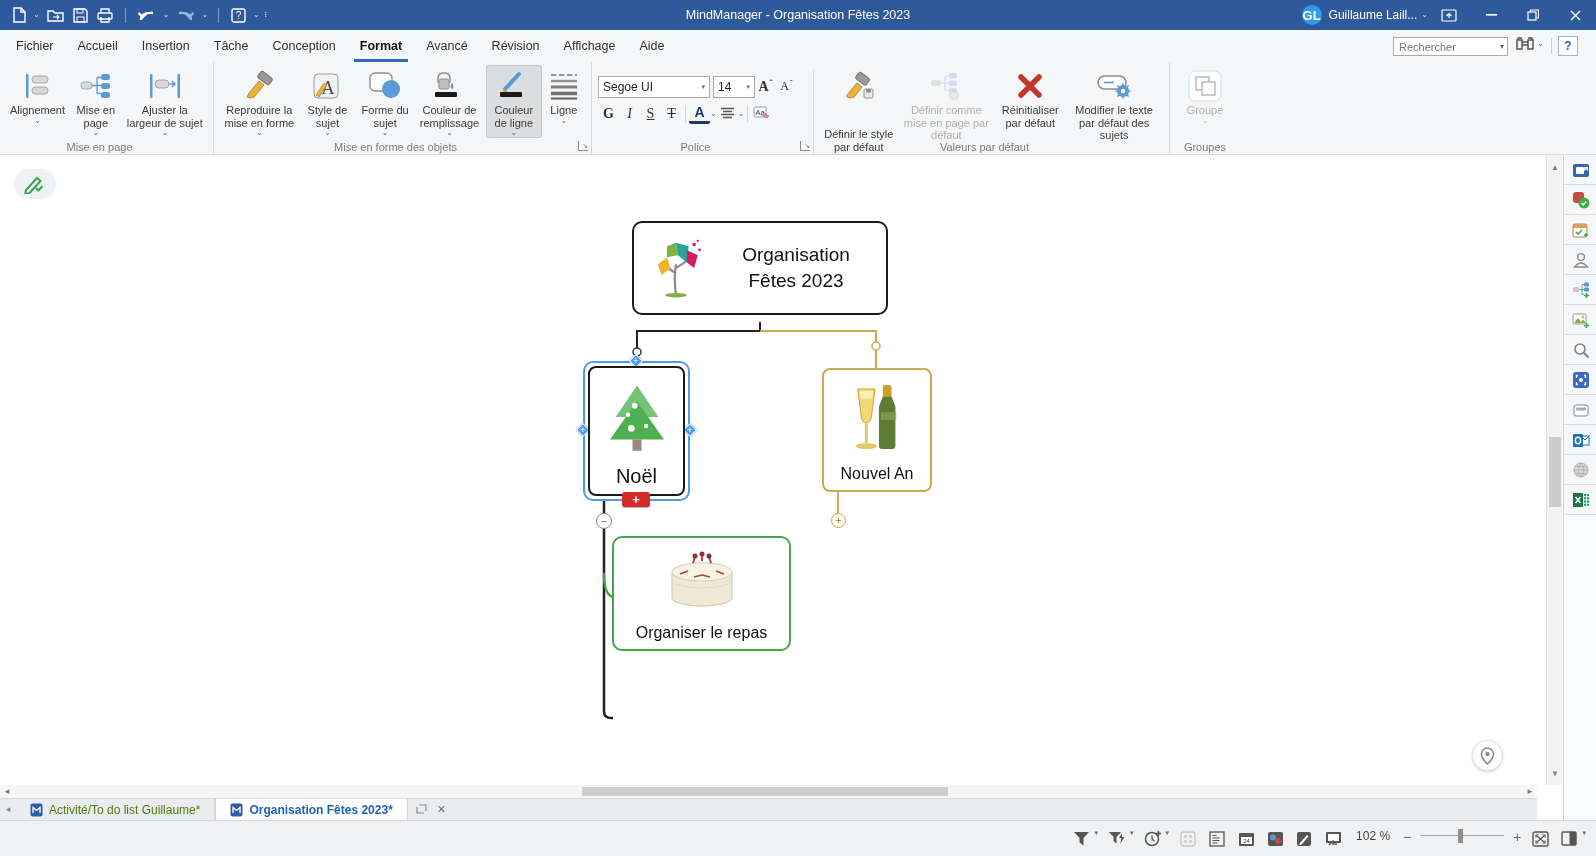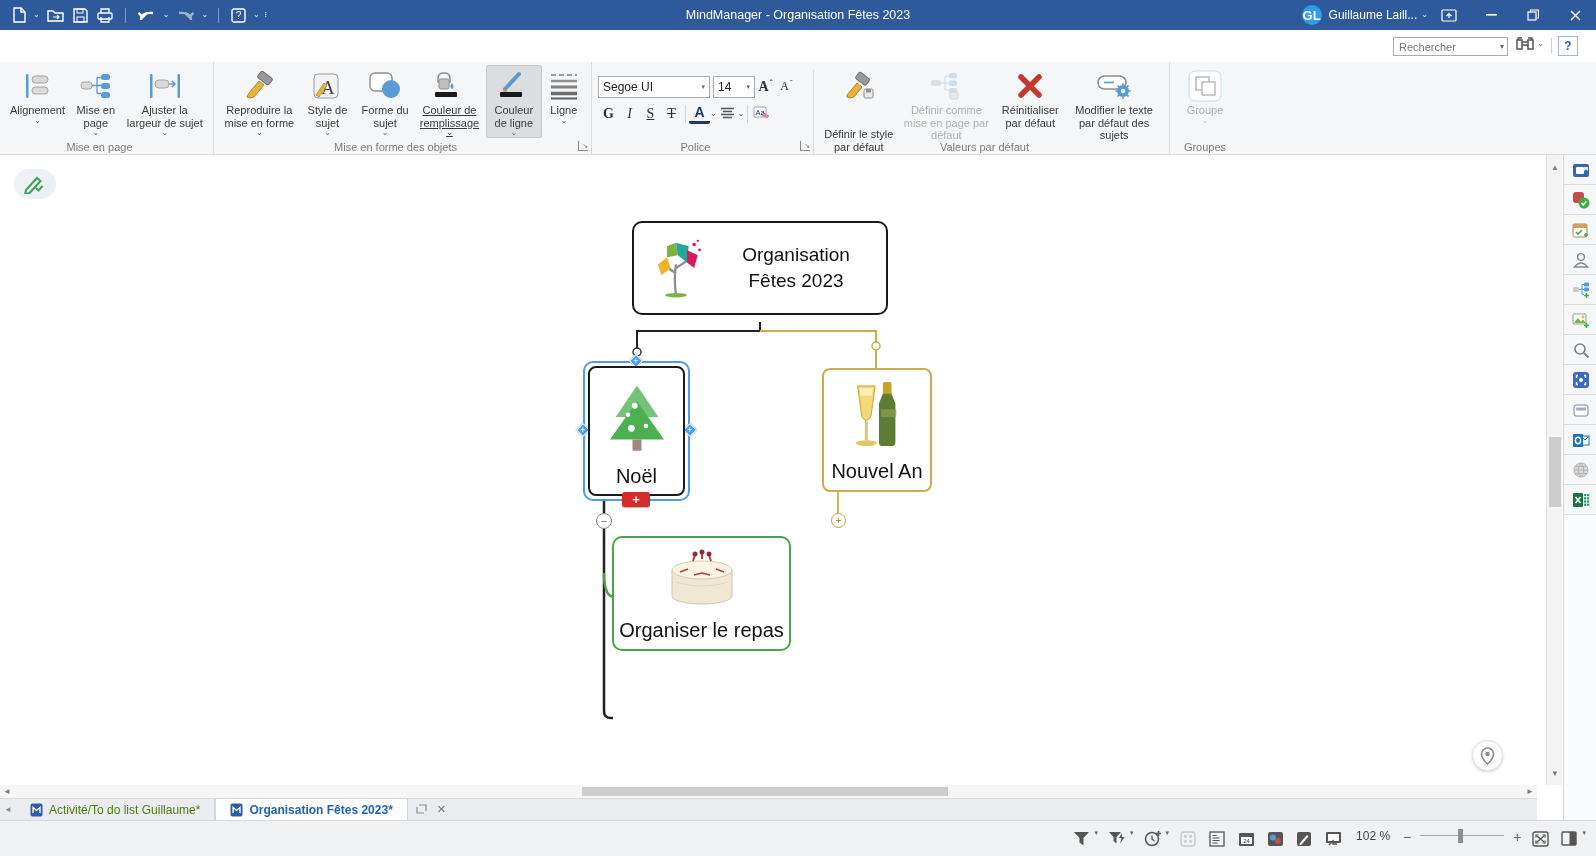--- a/index.html
+++ b/index.html
@@ -46,21 +46,21 @@
   .combo { border:1px solid #ababab; background:#fff; height:22px; display:flex; align-items:center; font-size:12px; color:#222; padding:0 4px; }
   .combo .dd { margin-left:auto; font-size:7px; color:#666; padding-left:5px; }
   .sbtn { min-width:21px; height:23px; display:flex; align-items:center; justify-content:center; font-size:14px; color:#2f2f2f; padding:0 2px; border-radius:2px; }
   .fmt-sep { width:1px; height:18px; background:#d4d4d4; margin:0 3px; }
   .serif { font-family:"Liberation Serif",serif; }
 
   
   .canvas { position:absolute; left:0; top:155px; width:1546px; height:630px; background:#fff; overflow:hidden; }
   .connectors { position:absolute; left:0; top:0; }
   .topic { position:absolute; background:#fff; display:flex; flex-direction:column; align-items:center; }
-  .topic .tlabel { font-size:20px; color:#111; white-space:nowrap; }
+  .topic .tlabel { font-size:16px; color:#111; white-space:nowrap; }
   .root-topic { left:632px; top:66px; width:256px; height:94px; border:2px solid #1a1a1a; border-radius:10px; flex-direction:row; align-items:center; }
   .root-topic .tlabel { flex:1; text-align:center; font-size:19px; line-height:1.35; white-space:normal; padding-right:12px; }
   .sel-frame { position:absolute; left:583px; top:206px; width:107px; height:140px; border:2px solid #4f9ce8; border-radius:10px; }
   .handle { position:absolute; width:10px; height:10px; background:#4f9ce8; border:1px solid #fff; transform:rotate(45deg); box-shadow:0 0 2px rgba(0,0,0,.35); }
   .handle span { position:absolute; left:0; top:0; width:10px; height:10px; transform:rotate(-45deg); color:#fff; font-size:9px; line-height:9px; text-align:center; }
   .noel-topic { left:588px; top:211px; width:97px; height:130px; border:2px solid #1a1a1a; border-radius:8px; justify-content:flex-end; padding-bottom:6px; }
   .noel-topic .tlabel { font-size:20px; }
   .nouvelan-topic { left:822px; top:213px; width:110px; height:124px; border:2px solid #cfa94d; border-radius:8px; justify-content:flex-end; padding-bottom:7px; }
   .repas-topic { left:612px; top:381px; width:179px; height:115px; border:2px solid #4aa44a; border-radius:10px; justify-content:flex-end; padding-bottom:7px; }
   .cadeaux-topic { left:612px; top:504px; width:200px; height:120px; border:2px solid #1a1a1a; border-radius:10px; justify-content:flex-end; padding-bottom:7px; }
@@ -184,20 +184,32 @@
           </svg>
         </span>
       <span class="winbtn">
           <svg width="11" height="11" viewBox="0 0 11 11">
             <path d="M1,1 L10,10 M10,1 L1,10" stroke="#fff" stroke-width="1.4"></path>
           </svg>
         </span>
     </div>
   </div>
 
+  <div class="menubar">
+    <span class="mtab">Fichier</span>
+    <span class="mtab">Accueil</span>
+    <span class="mtab">Insertion</span>
+    <span class="mtab">Tâche</span>
+    <span class="mtab">Conception</span>
+    <span class="mtab active">Format</span>
+    <span class="mtab">Avancé</span>
+    <span class="mtab">Révision</span>
+    <span class="mtab">Affichage</span>
+    <span class="mtab">Aide</span>
+  </div>
   <input class="msearch" placeholder="Rechercher" style="">
   <span class="msearch-dd">▾</span>
   <span class="binoc">
       <svg width="20" height="15" viewBox="0 0 20 15">
         <path d="M2,4 h5 v9 h-5 z M13,4 h5 v9 h-5 z" fill="none" stroke="#555" stroke-width="1.5"></path>
         <path d="M7,6 h6 M7,9 h6" stroke="#555" stroke-width="1.3"></path>
         <path d="M3,4 V2 h4 M13,2 h4 v2" fill="none" stroke="#555" stroke-width="1.3"></path>
       </svg>
       <span class="chev">⌄</span>
     </span>
@@ -271,21 +283,21 @@
       <div class="rbtn" style="width:58px;">
         <span class="ricon">
             <svg width="34" height="30" viewBox="0 0 34 30">
               <rect x="2" y="2" width="22" height="18" rx="5" fill="#fff" stroke="#8f8f8f" stroke-width="1.4"></rect>
               <circle cx="23" cy="18" r="9" fill="#5b9bd5"></circle>
             </svg>
           </span>
         <span>Forme du sujet</span>
         <span class="chev">⌄</span>
       </div>
-      <div class="rbtn" style="width:72px;text-decoration:underline;">
+      <div class="rbtn" style="width:72px;">
         <span class="ricon">
             <svg width="34" height="30" viewBox="0 0 34 30">
               <path d="M12,2 q6,0 6,5 v4 h-12 v-4 q0,-5 6,-5 z" fill="none" stroke="#8f8f8f" stroke-width="1.5"></path>
               <rect x="7" y="8" width="10" height="10" rx="2" fill="#bfbfbf" stroke="#8f8f8f"></rect>
               <path d="M20,12 q3,4 0,6 q-3,-2 0,-6 z" fill="#5b9bd5"></path>
               <rect x="3" y="21" width="22" height="5" rx="1" fill="#1a1a1a"></rect>
             </svg>
           </span>
         <span>Couleur de remplissage</span>
         <span class="chev">⌄</span>

